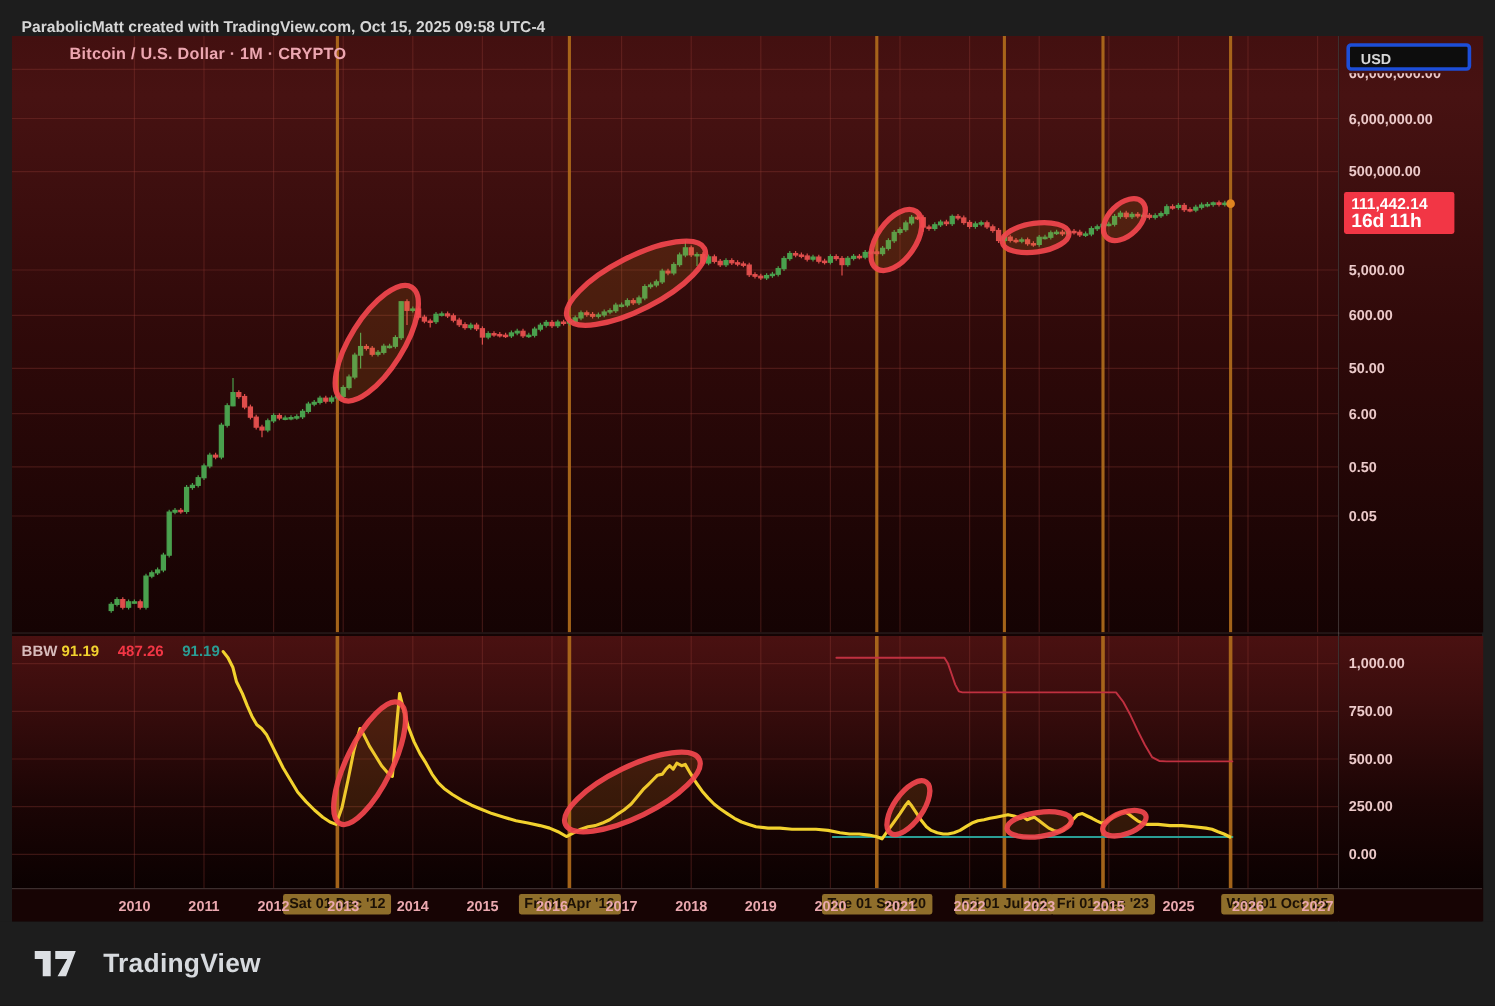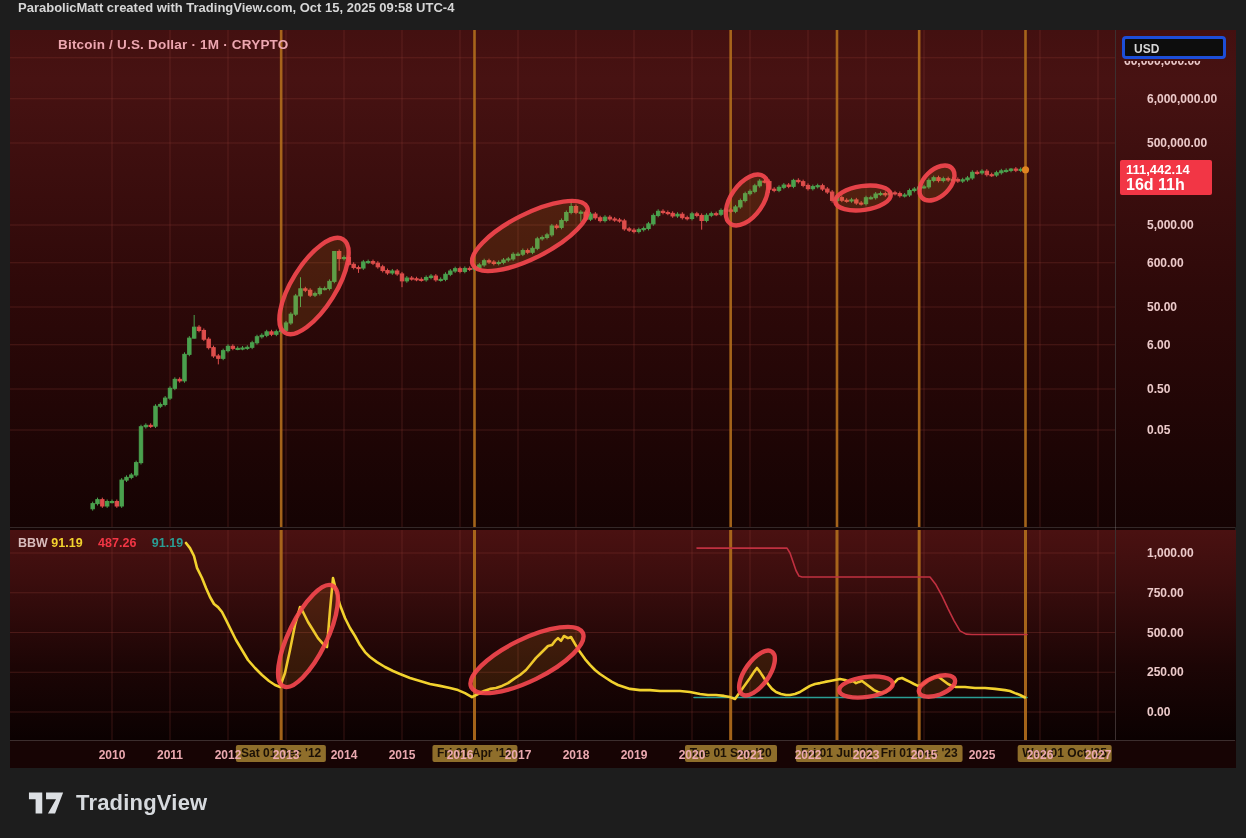--- a/index.html
+++ b/index.html
@@ -1,21 +1,21 @@
 <!DOCTYPE html>
 <html><head>
 <meta charset="utf-8">
 <style>
   * { margin:0; padding:0; box-sizing:border-box; }
   html,body { width:1246px; height:838px; background:#1d1d1d; overflow:hidden;
               font-family:"Liberation Sans", sans-serif; }
   #stage { position:relative; width:1246px; height:838px; background:#1d1d1d; }
 
   #header-bar { position:absolute; left:0; top:0; width:1246px; height:30px;
-                background:#1d1d1d; display:flex; align-items:flex-start; }
+                background:#1d1d1d; display:flex; align-items:flex-end; }
   #header-bar .credit { margin-left:18px; font-size:13px; font-weight:600; color:#d6d6d6; }
 
   #widget { position:absolute; left:10px; top:30px; width:1225px; height:738px; background:#130202; }
 
   .pane-price { position:absolute; left:0; top:0; width:1105px; height:497px;
     background:linear-gradient(180deg,#431010 0%,#471212 10%,#2e0909 52%,#150303 100%); }
   .pane-bbw { position:absolute; left:0; top:500px; width:1105px; height:210px;
     background:linear-gradient(180deg,#4a1111 0%,#3a0d0d 25%,#1c0505 65%,#0b0101 100%); }
   .pane-sep { position:absolute; left:0; top:497px; width:1225px; height:3px;
     background:#140404; border-top:1px solid rgba(170,170,170,0.22); }
@@ -32,21 +32,21 @@
 
   #axis-col { position:absolute; left:1105px; top:0; width:120px; height:738px;
     border-left:1px solid rgba(170,170,170,0.28); }
   #axis-col .ax-price { position:absolute; left:0; top:0; width:120px; height:497px;
     background:linear-gradient(180deg,#431010 0%,#471212 10%,#2e0909 52%,#150303 100%); }
   #axis-col .ax-bbw { position:absolute; left:0; top:500px; width:120px; height:210px;
     background:linear-gradient(180deg,#4a1111 0%,#3a0d0d 25%,#1c0505 65%,#0b0101 100%); }
   #axis-col .ax-time { position:absolute; left:0; top:710px; width:120px; height:28px; background:#170404; }
 
   .tick-label { position:absolute; left:8px; font-size:12px; font-weight:600; color:#eccaca;
-    white-space:nowrap; line-height:14px;margin-left:23px; }
+    white-space:nowrap; line-height:14px; }
   .clip-tick { position:absolute; left:8px; overflow:hidden; }
   .clip-tick span { display:block; margin-top:-7px; font-size:12px; font-weight:600;
     color:#eccaca; line-height:14px; white-space:nowrap; }
 
   .usd-btn { position:absolute; left:6px; top:6px; width:104px; height:23px;
     background:#0d0d0d; border:3px solid #1d4ed8; border-radius:4px; color:#d7d7d7;
     font-size:12px; font-weight:700; line-height:21px; padding-left:9px; }
 
   .price-badge { position:absolute; left:4px; top:130px; min-width:92px;
     background:#f23645; color:#ffffff; padding:2px 6px 3px 6px; border-radius:2px; }
@@ -56,21 +56,21 @@
   #time-row { position:absolute; left:0; top:710px; width:1225px; height:28px;
     background:#170404; border-top:1px solid rgba(170,170,170,0.25); }
   .year-label { position:absolute; top:0; transform:translateX(-50%); line-height:28px;
     font-size:12px; font-weight:700; color:#eba9b0; z-index:3; }
   .event-label { position:absolute; top:4px; transform:translateX(-50%); z-index:2;
     background:#8f6e2b; color:#1c1106; font-size:12px; font-weight:600;
     padding:1px 5px 2px 5px; border-radius:2px; white-space:nowrap; }
 
   #bottom-bar { position:absolute; left:0; top:768px; width:1246px; height:70px;
     background:#1d1d1d; display:flex; align-items:center; }
-  .logo-wrap { display:flex; align-items:flex-end; margin-left:28px; }
+  .logo-wrap { display:flex; align-items:flex-end; margin-left:28px;gap:10px; }
   .logo-text { color:#d7dade; font-size:22px; font-weight:800; margin-left:10px; letter-spacing:.2px; }
 </style>
 </head>
 <body>
 
 <div id="stage">
 
   <div id="header-bar">
     <span class="credit">ParabolicMatt created with TradingView.com, Oct 15, 2025 09:58 UTC-4</span>
   </div>

